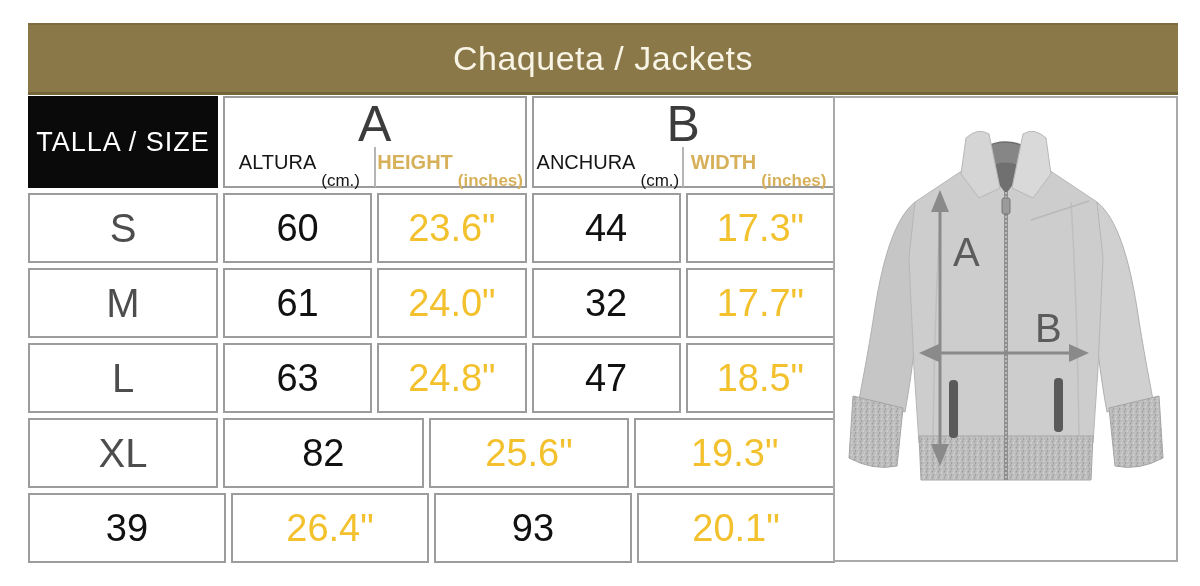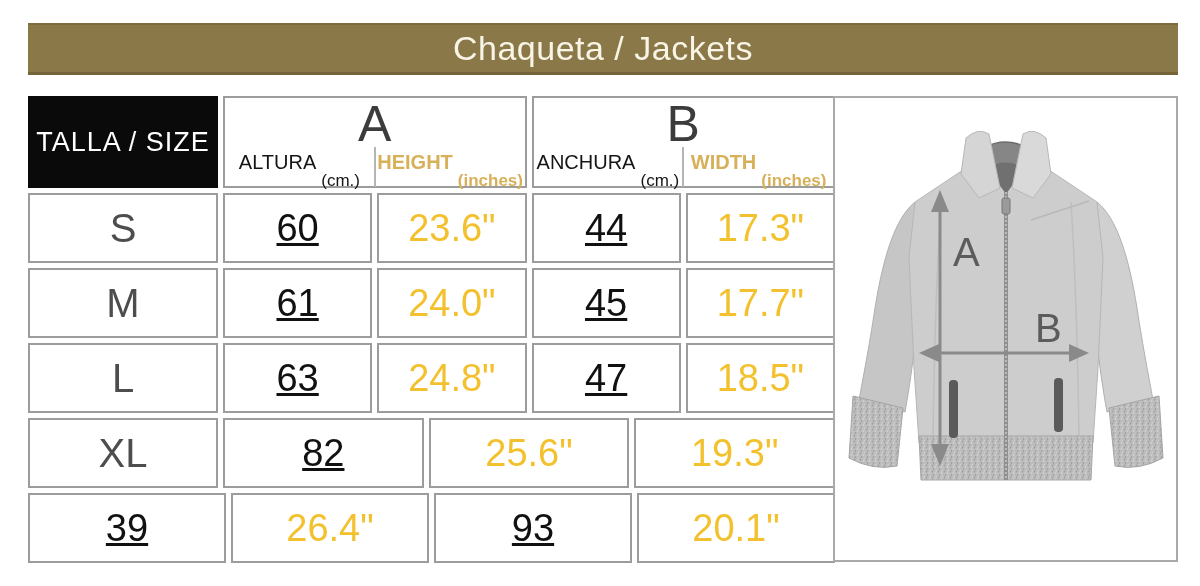--- a/index.html
+++ b/index.html
@@ -8,21 +8,21 @@
     background: #ffffff;
     font-family: "Liberation Sans", sans-serif;
     overflow: hidden;
     position: relative;
   }
   .stage { position: absolute; left: 0; top: 0; width: 1200px; height: 586px; }
 
   
   .banner {
     position: absolute; left: 28px; top: 23px;
-    width: 1150px; height: 52px;
+    width: 1150px; height: 72px;
     background: #8a7848;
     border-top: 2px solid #7c6c3f;
     border-bottom: 3px solid #746538;
     display: flex; align-items: center; justify-content: center;
   }
   .banner-title {
     color: #f8f4e6; font-size: 34px; font-weight: 400; letter-spacing: 0.5px;
   }
 
   
@@ -57,21 +57,21 @@
   .size-cell {
     width: 190px; flex: 0 0 190px;
     display: flex; align-items: center; justify-content: center;
     font-size: 40px; color: #4d4d4d;
   }
   .val-cell {
     flex: 1 1 0;
     display: flex; align-items: center; justify-content: center;
     font-size: 38px;
   }
-  .val-cell.cm { color: #111111; text-decoration: underline; }
+  .val-cell.cm { color: #111111; }
   .val-cell.inch { color: #f3c12d; }
 
   
   .jacket-panel {
     position: absolute; left: 833px; top: 96px;
     width: 345px; height: 466px;
     background: #ffffff; border: 2px solid #a9a9a9;
   }
   .jacket-panel svg { display: block; width: 341px; height: 462px; }
   .dim-label {
@@ -129,21 +129,21 @@
       <div class="cell val-cell cm">60</div>
       <div class="cell val-cell inch">23.6"</div>
       <div class="cell val-cell cm">44</div>
       <div class="cell val-cell inch">17.3"</div>
     </div>
 
     <div class="data-row">
       <div class="cell size-cell">M</div>
       <div class="cell val-cell cm">61</div>
       <div class="cell val-cell inch">24.0"</div>
-      <div class="cell val-cell cm">45</div>
+      <div class="cell val-cell cm">32</div>
       <div class="cell val-cell inch">17.7"</div>
     </div>
 
     <div class="data-row">
       <div class="cell size-cell">L</div>
       <div class="cell val-cell cm">63</div>
       <div class="cell val-cell inch">24.8"</div>
       <div class="cell val-cell cm">47</div>
       <div class="cell val-cell inch">18.5"</div>
     </div>

